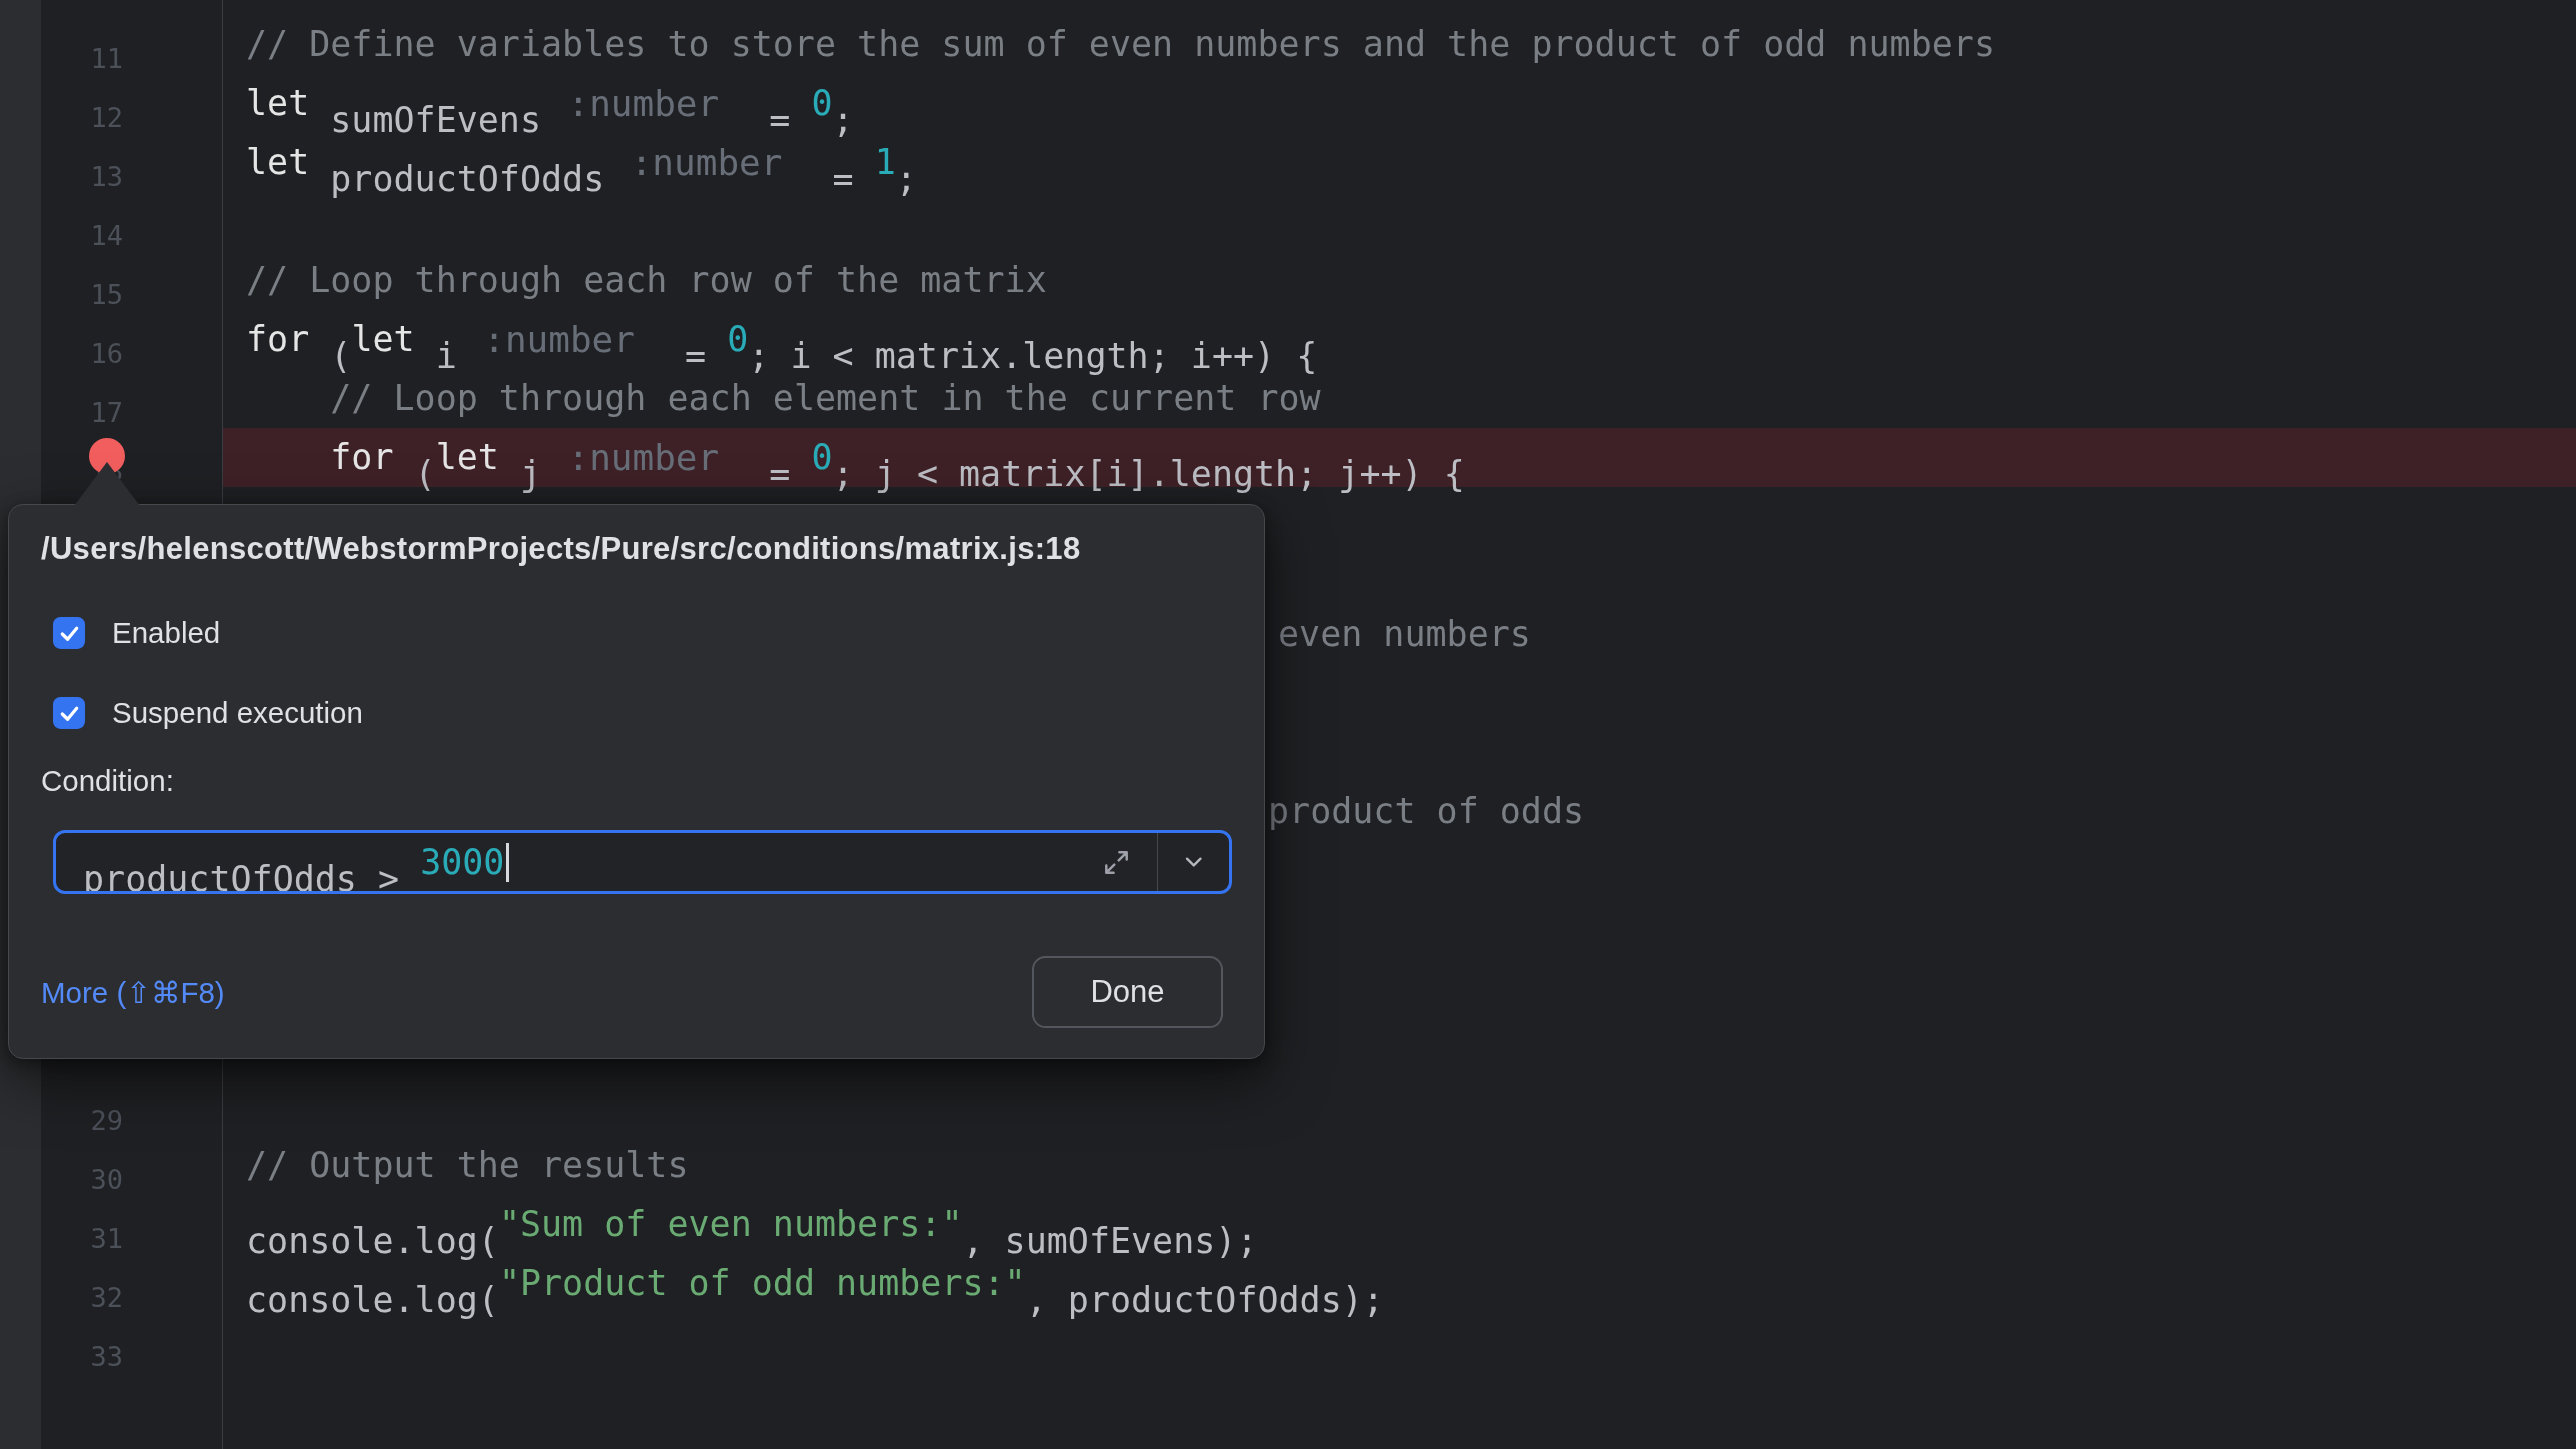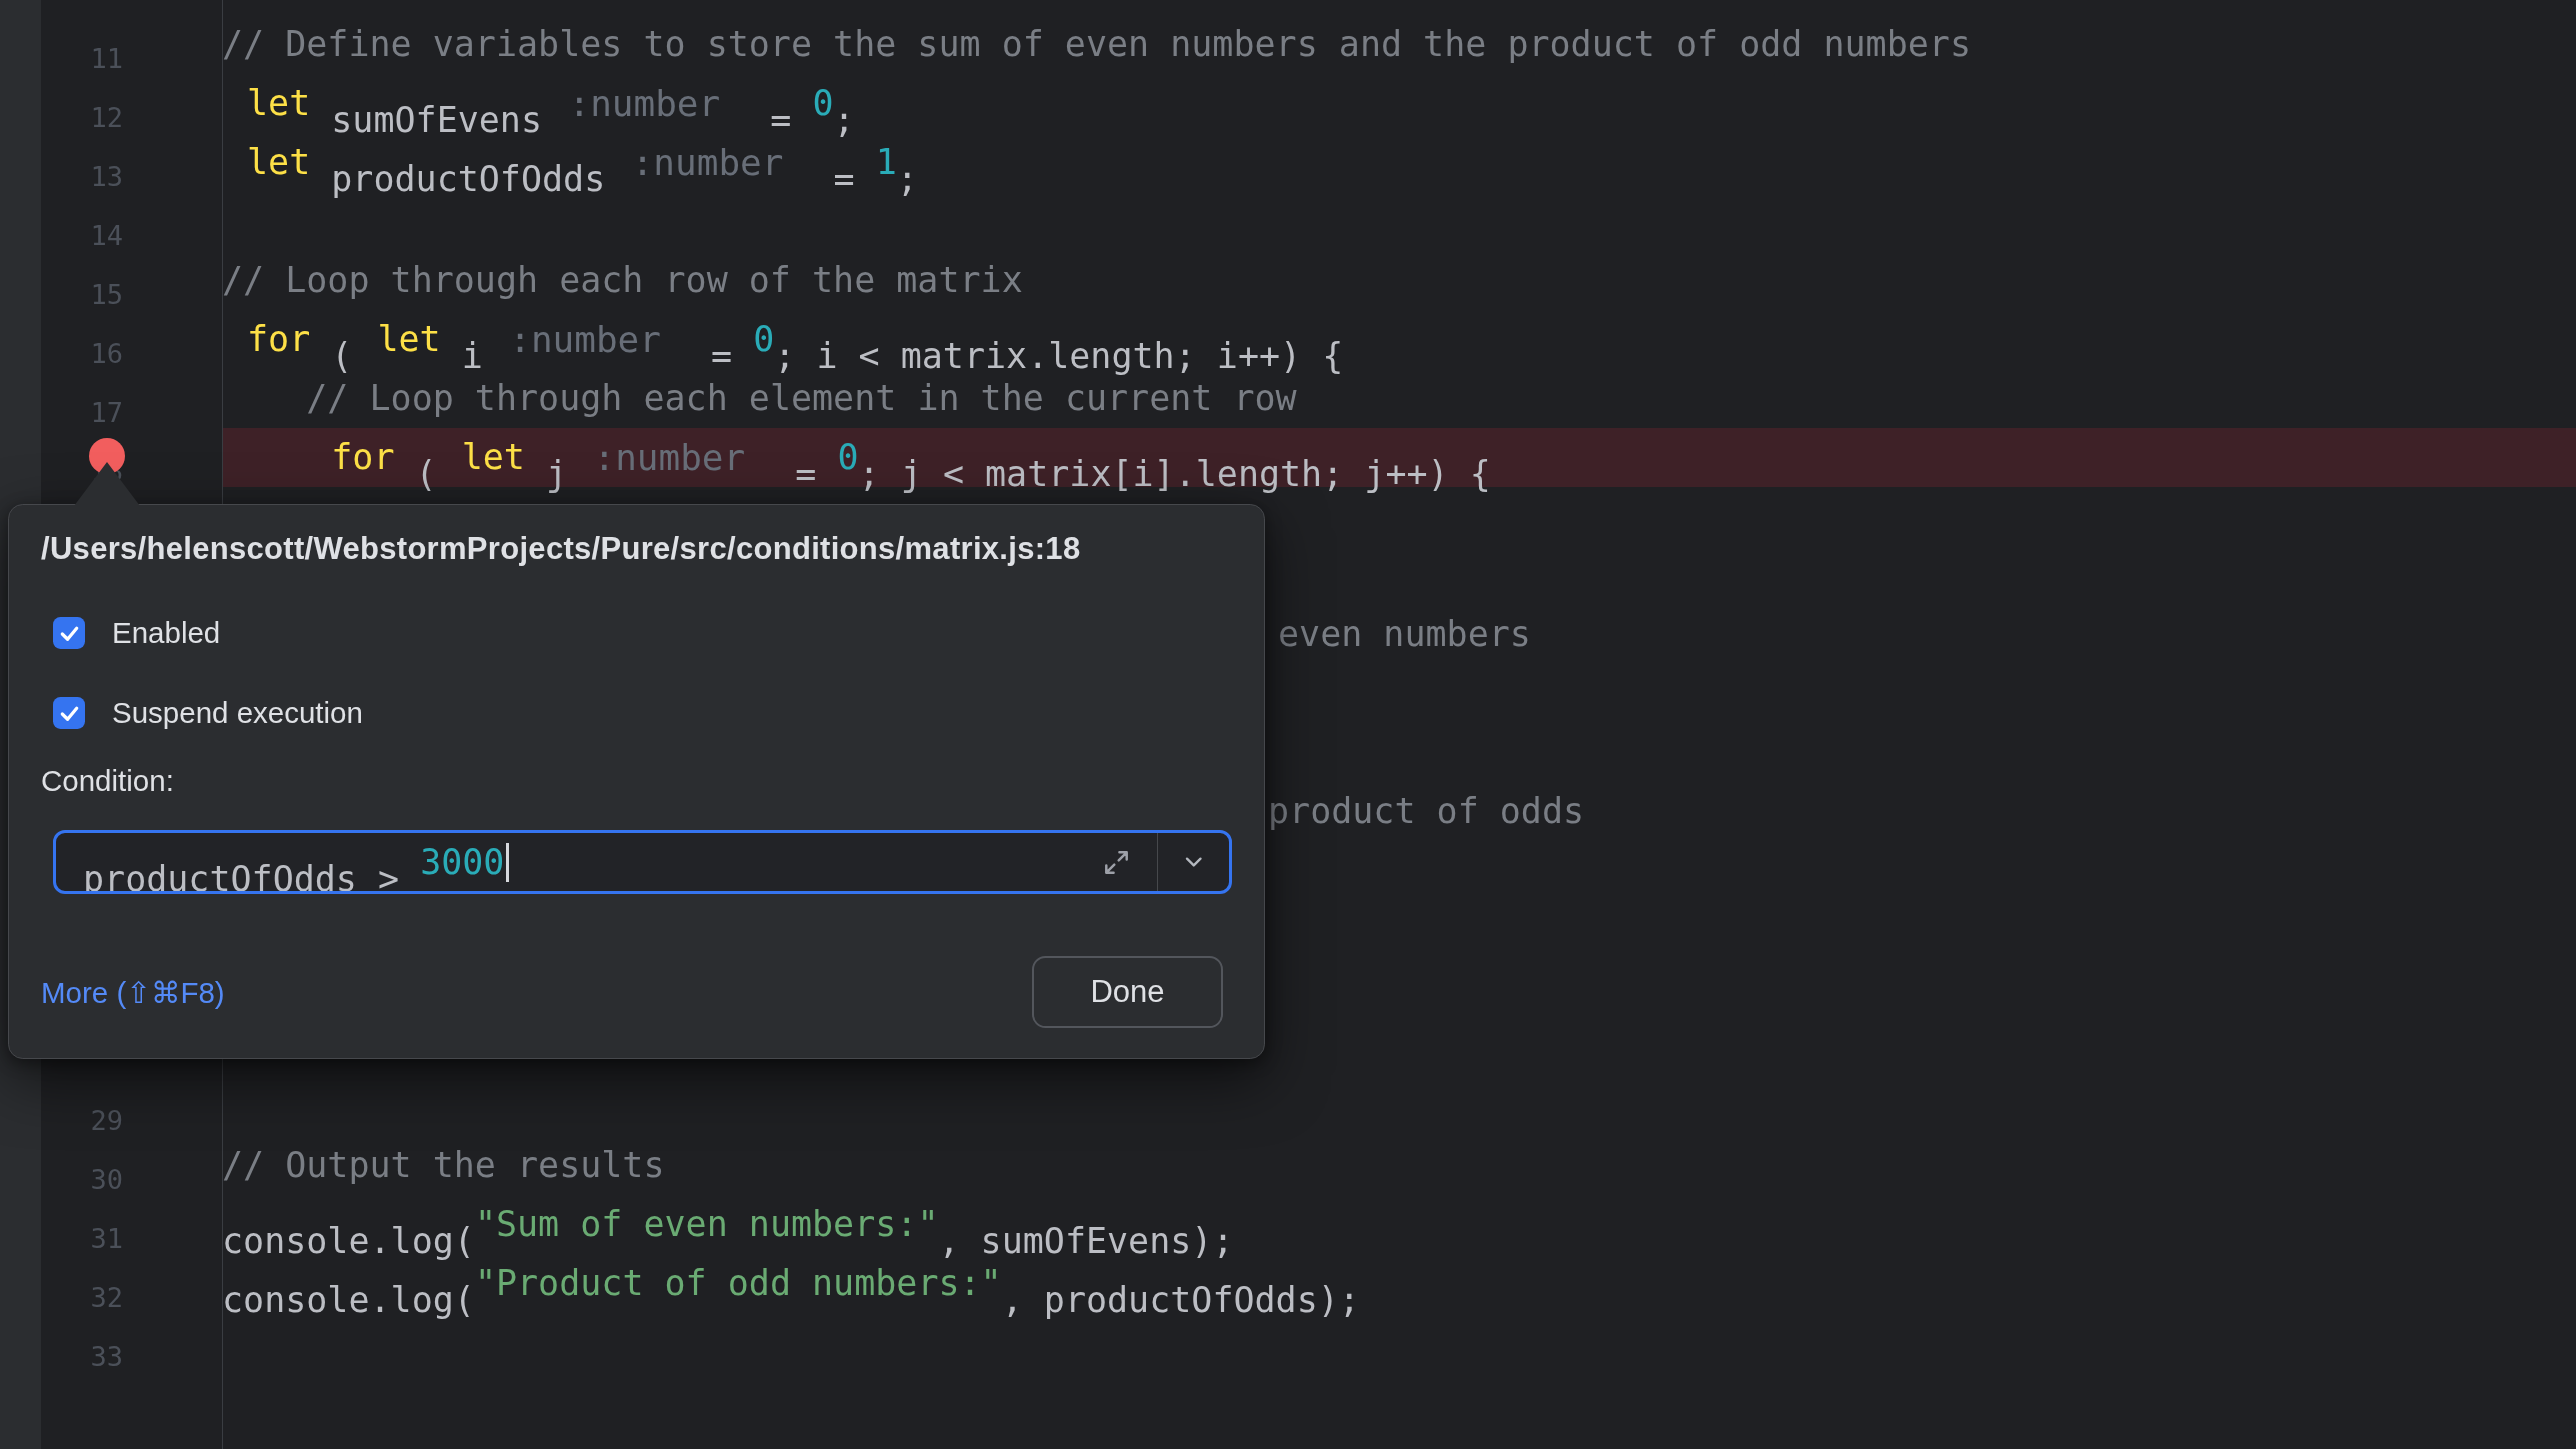--- a/index.html
+++ b/index.html
@@ -11,25 +11,25 @@
   
   .left-strip{position:absolute;left:0;top:0;width:41px;height:1449px;background:#2b2d30;}
   .gutter-sep{position:absolute;left:222px;top:0;width:1.3px;height:1449px;background:#3a3d42;z-index:2;}
   .code-lines{position:absolute;left:0;top:14.8px;right:0;z-index:1;}
   .row{position:relative;display:flex;height:59px;align-items:flex-end;}
   .ln{
     flex:0 0 222px;box-sizing:border-box;text-align:right;padding-right:99px;
     font-family:"DejaVu Sans Mono", monospace;font-size:27px;color:#4b5059;
   }
   .content{
-    flex:1;height:100%;display:flex;align-items:center;box-sizing:border-box;padding-left:0;
+    flex:1;height:100%;display:flex;align-items:center;box-sizing:border-box;padding-left:24px;
     font-family:"DejaVu Sans Mono", monospace;font-size:35px;color:#bcbec4;white-space:pre;
   }
   .row.hl .content{background:#3e2127;}
-  .tk-kw{color:#fde047;margin-left:25px;}
+  .tk-kw{color:#e5e5e5;}
   .tk-cmt{color:#7a7e85;}
   .tk-num{color:#2aacb8;}
   .tk-str{color:#6aab73;}
   .tk-pl{color:#bcbec4;margin-top:34px;}
   .tk-inlay{color:#686e78;font-size:36px;margin:0 8px 0 5.4px;}
   .bp{
     position:absolute;left:89px;top:10.7px;width:36px;height:36px;border-radius:50%;
     background:#f25e5e;z-index:1;
   }
   

